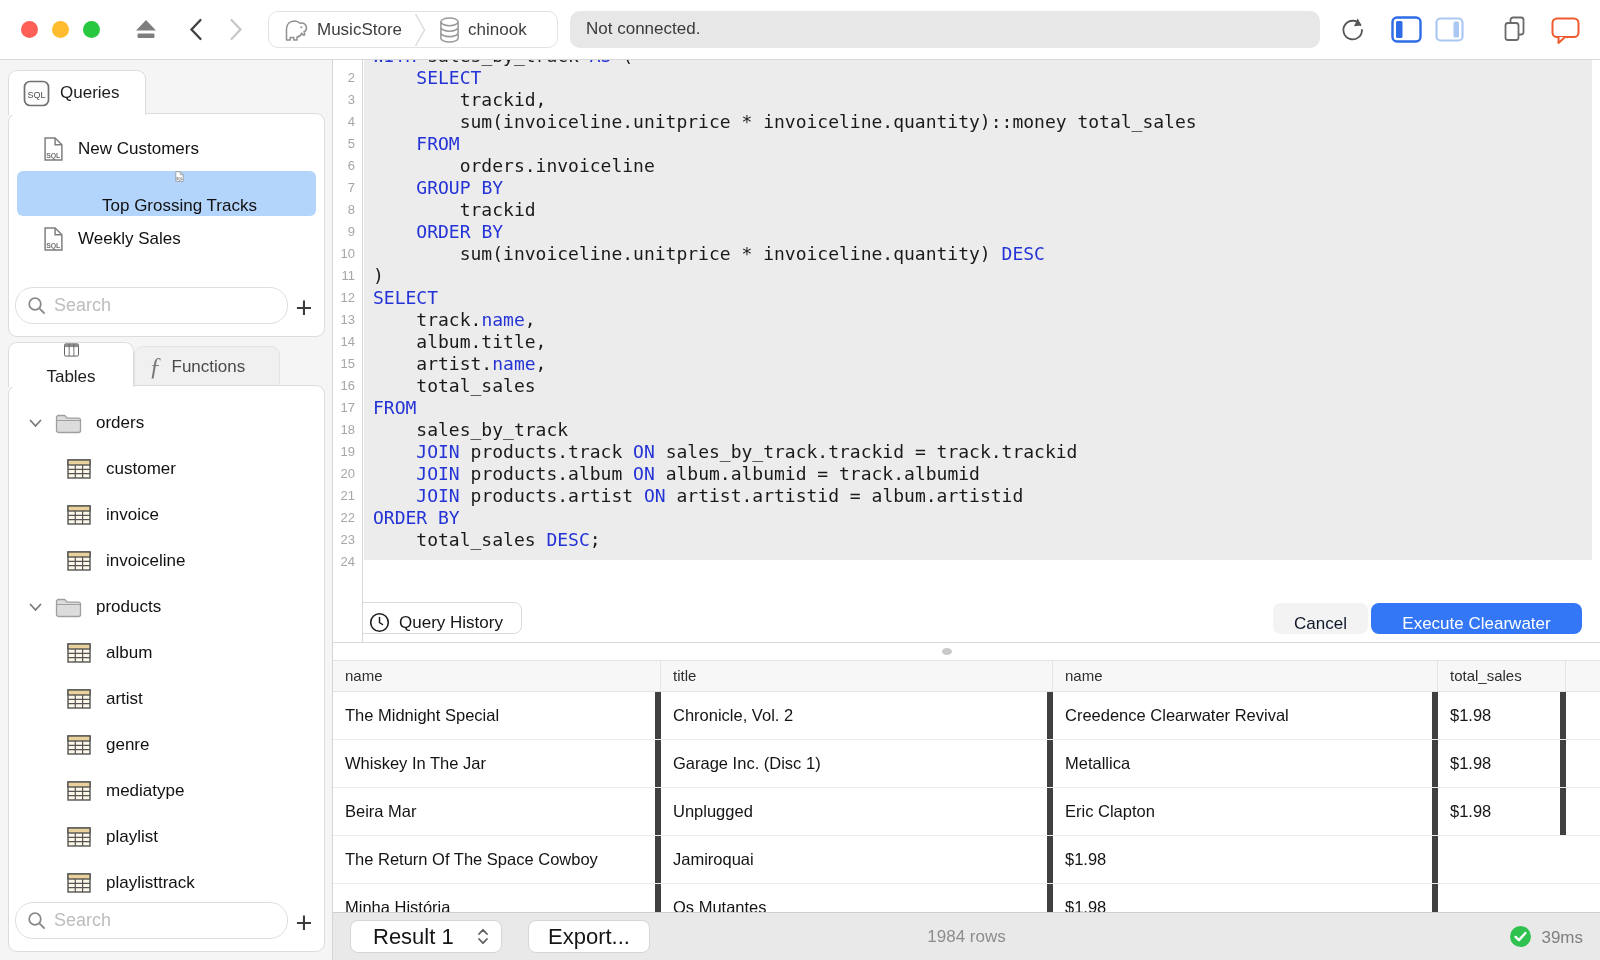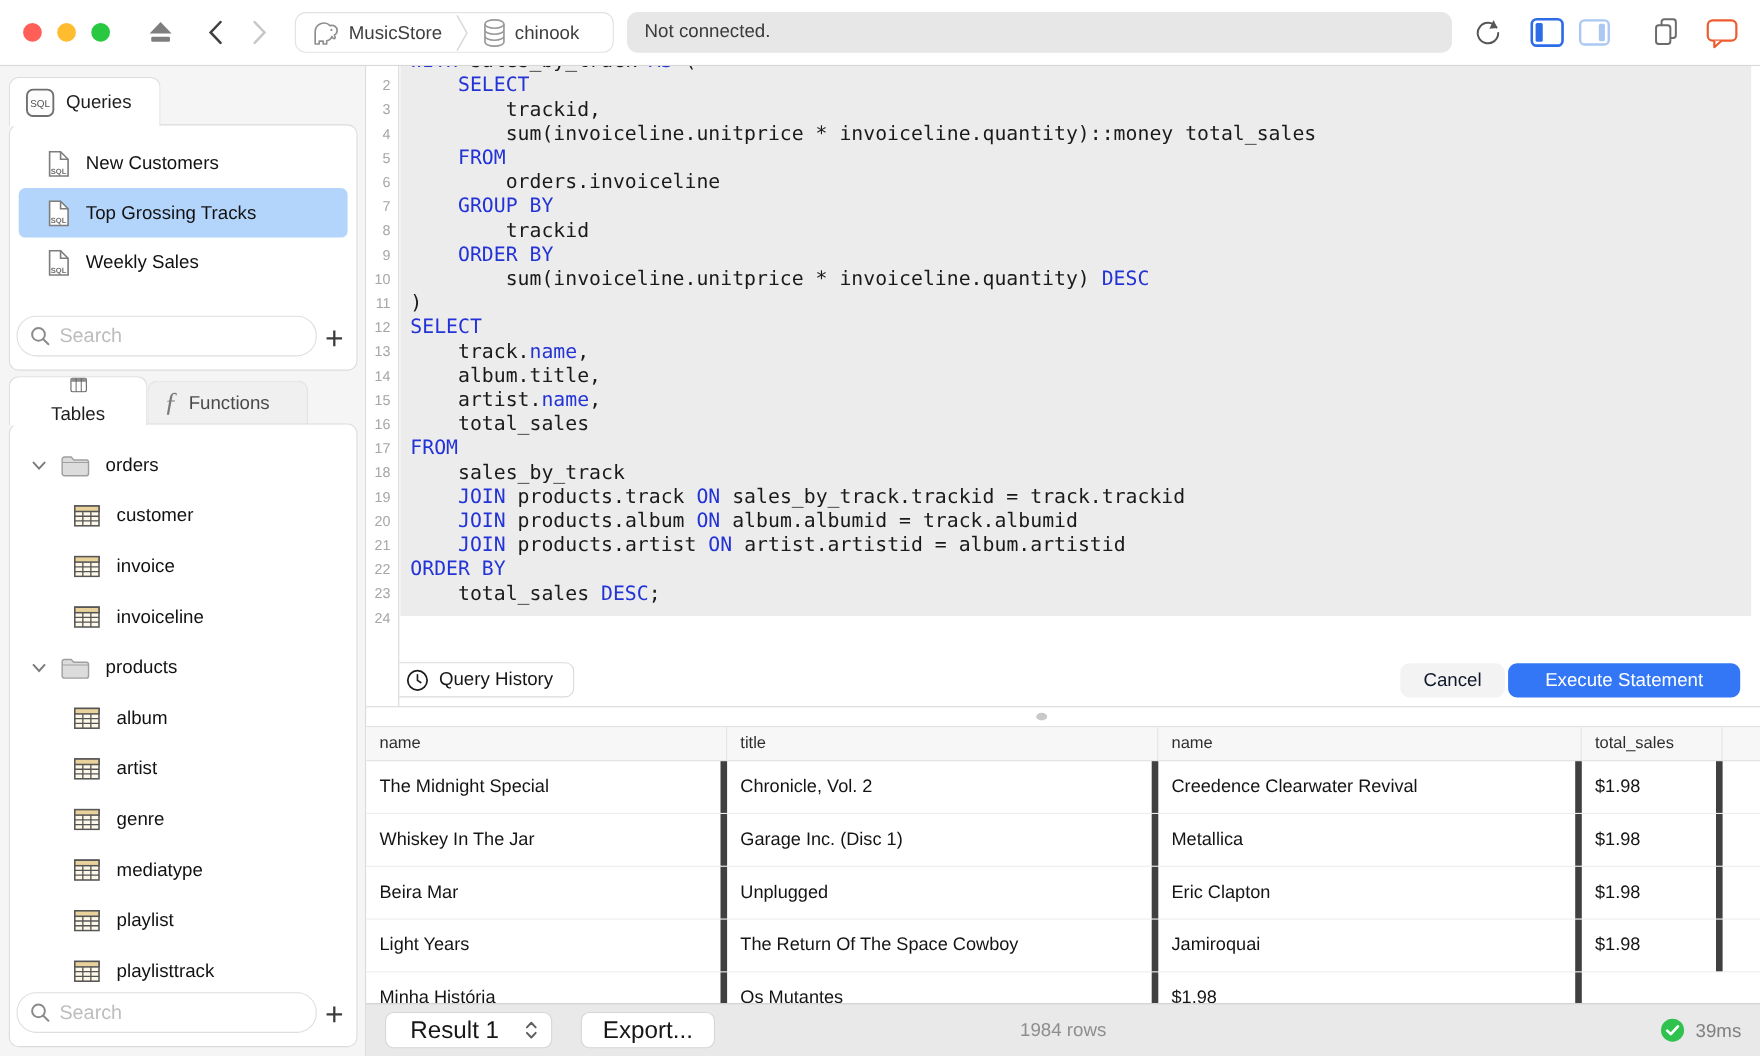--- a/index.html
+++ b/index.html
@@ -24,21 +24,21 @@
   .tab { position:absolute; display:flex; align-items:center; gap:10px; background:#fff; border:1px solid #dcdcdc; border-bottom:none; border-radius:9px 9px 0 0; font-size:17px; color:#1d1d1f; padding:0 14px; }
   .tab.inactive { background:#f0f0f0; border-color:#e3e3e3; color:#4a4a4a; }
   #queries-tab { left:8px; top:10px; height:45px; width:138px; z-index:3; }
   #queries-panel { top:53px; height:224px; z-index:2; }
   #tables-tab { left:8px; top:282px; height:45px; width:126px; z-index:3;flex-direction:column; }
   #functions-tab { left:134px; top:286px; height:41px; width:146px; z-index:1; }
   #tables-panel { top:325px; height:567px; z-index:2; overflow:hidden; }
 
   .qlist { padding-top:12px; }
   .qrow { height:45px; display:flex; align-items:center; gap:14px; margin:0 8px; padding-left:26px; border-radius:6px; font-size:17px; color:#111; }
-  .qrow.selected { background:var(--selection-blue); }
+  .qrow.selected { background:var(--selection-blue);flex-direction:column; }
 
   .tree { padding-top:14px; }
   .trow { height:46px; display:flex; align-items:center; font-size:17px; color:#111; }
   .trow .chev { margin-left:20px; }
   .trow .folder { margin-left:13px; }
   .trow .label { margin-left:14px; }
   .trow.child .ticon { margin-left:58px; }
   .trow.child .label { margin-left:15px; }
 
   .searchrow { position:absolute; left:6px; right:4px; bottom:12px; display:flex; align-items:flex-end; }
@@ -49,21 +49,21 @@
   .plusbtn { width:32px; text-align:center; font-size:29px; font-weight:300; color:#3c3c3c; line-height:32px; background:none; border:none; font-family:"Liberation Sans",sans-serif; }
 
   
   .editor { position:absolute; left:333px; top:60px; width:1267px; height:583px; background:#fff; border-bottom:1px solid #d9d9d9; overflow:hidden; }
   .gutter { position:absolute; left:0; top:0; width:30px; height:100%; background:#fff; border-right:1px solid #d8d8d8; z-index:2; }
   .gutter-inner { margin-top:-15px; text-align:right; padding-right:7px; font-size:13px; color:#a6a6a6; line-height:22px; font-family:"Liberation Sans",sans-serif; }
   .codebg { position:absolute; left:31px; top:0; width:1228px; height:500px; background:#ececec; }
   .code { position:absolute; left:40px; top:0; margin-top:-15px; font-family:"DejaVu Sans Mono",monospace; font-size:18px; line-height:22px; white-space:pre; color:#1a1a1a; z-index:1; }
   .kw { color:var(--keyword-blue); }
 
-  .btn { display:inline-flex; align-items:center; justify-content:center; border-radius:8px; font-size:17px; font-family:"Liberation Sans",sans-serif; }
+  .btn { display:inline-flex; align-items:flex-end; justify-content:center; border-radius:8px; font-size:17px; font-family:"Liberation Sans",sans-serif; }
   .btn-history { position:absolute; left:17px; top:542px; height:32px; padding:0 18px; gap:9px; background:#fff; border:1px solid #dadada; color:#161616; }
   .btn-cancel { position:absolute; left:940px; top:543px; width:95px; height:31px; background:#f3f3f3; border:none; color:#0f172a; }
   .btn-execute { position:absolute; left:1038px; top:543px; width:211px; height:31px; background:var(--accent-blue); border:none; color:#fff; font-weight:500; }
 
   .splitter { position:absolute; left:333px; top:644px; width:1267px; height:16px; background:#fff; }
   .splitter .dot { position:absolute; left:609px; top:4px; width:10px; height:7px; border-radius:50%; background:#c9c9c9; }
 
   
   .results { position:absolute; left:333px; top:660px; width:1267px; height:252px; overflow:hidden; background:#fff; }
   .rheader, .rrow { display:grid; grid-template-columns:328px 392px 385px 128px 1fr; }
@@ -346,21 +346,21 @@
     <div class="code" id="code-lines"><div><span class="kw">WITH</span><span> sales_by_track </span><span class="kw">AS</span><span> (</span></div><div><span>    </span><span class="kw">SELECT</span></div><div><span>        trackid,</span></div><div><span>        sum(invoiceline.unitprice * invoiceline.quantity)::money total_sales</span></div><div><span>    </span><span class="kw">FROM</span></div><div><span>        orders.invoiceline</span></div><div><span>    </span><span class="kw">GROUP BY</span></div><div><span>        trackid</span></div><div><span>    </span><span class="kw">ORDER BY</span></div><div><span>        sum(invoiceline.unitprice * invoiceline.quantity) </span><span class="kw">DESC</span></div><div><span>)</span></div><div><span class="kw">SELECT</span></div><div><span>    track.</span><span class="kw">name</span><span>,</span></div><div><span>    album.title,</span></div><div><span>    artist.</span><span class="kw">name</span><span>,</span></div><div><span>    total_sales</span></div><div><span class="kw">FROM</span></div><div><span>    sales_by_track</span></div><div><span>    </span><span class="kw">JOIN</span><span> products.track </span><span class="kw">ON</span><span> sales_by_track.trackid = track.trackid</span></div><div><span>    </span><span class="kw">JOIN</span><span> products.album </span><span class="kw">ON</span><span> album.albumid = track.albumid</span></div><div><span>    </span><span class="kw">JOIN</span><span> products.artist </span><span class="kw">ON</span><span> artist.artistid = album.artistid</span></div><div><span class="kw">ORDER BY</span></div><div><span>    total_sales </span><span class="kw">DESC</span><span>;</span></div><div>&nbsp;</div></div>
 
     <button class="btn btn-history">
       <svg width="21" height="21" viewBox="0 0 21 21">
           <circle cx="10.5" cy="10.5" r="8.8" fill="none" stroke="#1c1c1c" stroke-width="1.6"></circle>
           <path d="M10.5 5.5 V10.5 L13.5 12.5" fill="none" stroke="#1c1c1c" stroke-width="1.5" stroke-linecap="round"></path>
         </svg>
       <span>Query History</span>
     </button>
     <button class="btn btn-cancel">Cancel</button>
-    <button class="btn btn-execute">Execute Statement</button>
+    <button class="btn btn-execute">Execute Clearwater</button>
   </div>
 
   <div class="splitter">
     <div class="dot"></div>
   </div>
 
   <div class="results">
     <div class="rheader" id="results-header">
         <div class="hcell">name</div>
         <div class="hcell">title</div>
@@ -384,21 +384,20 @@
           <div class="cell"></div>
         </div>
         <div class="rrow">
           <div class="cell">Beira Mar</div>
           <div class="cell">Unplugged</div>
           <div class="cell">Eric Clapton</div>
           <div class="cell">$1.98</div>
           <div class="cell"></div>
         </div>
         <div class="rrow">
-          <div class="cell">Light Years</div>
           <div class="cell">The Return Of The Space Cowboy</div>
           <div class="cell">Jamiroquai</div>
           <div class="cell">$1.98</div>
           <div class="cell"></div>
         </div>
         <div class="rrow">
           <div class="cell">Minha História</div>
           <div class="cell">Os Mutantes</div>
           <div class="cell">$1.98</div>
           <div class="cell"></div>

